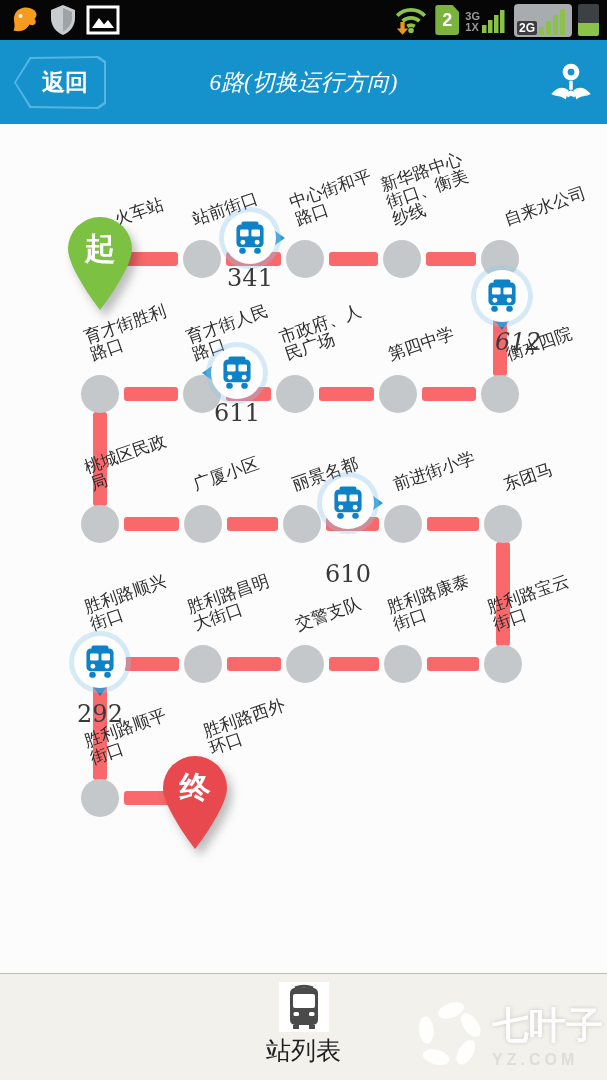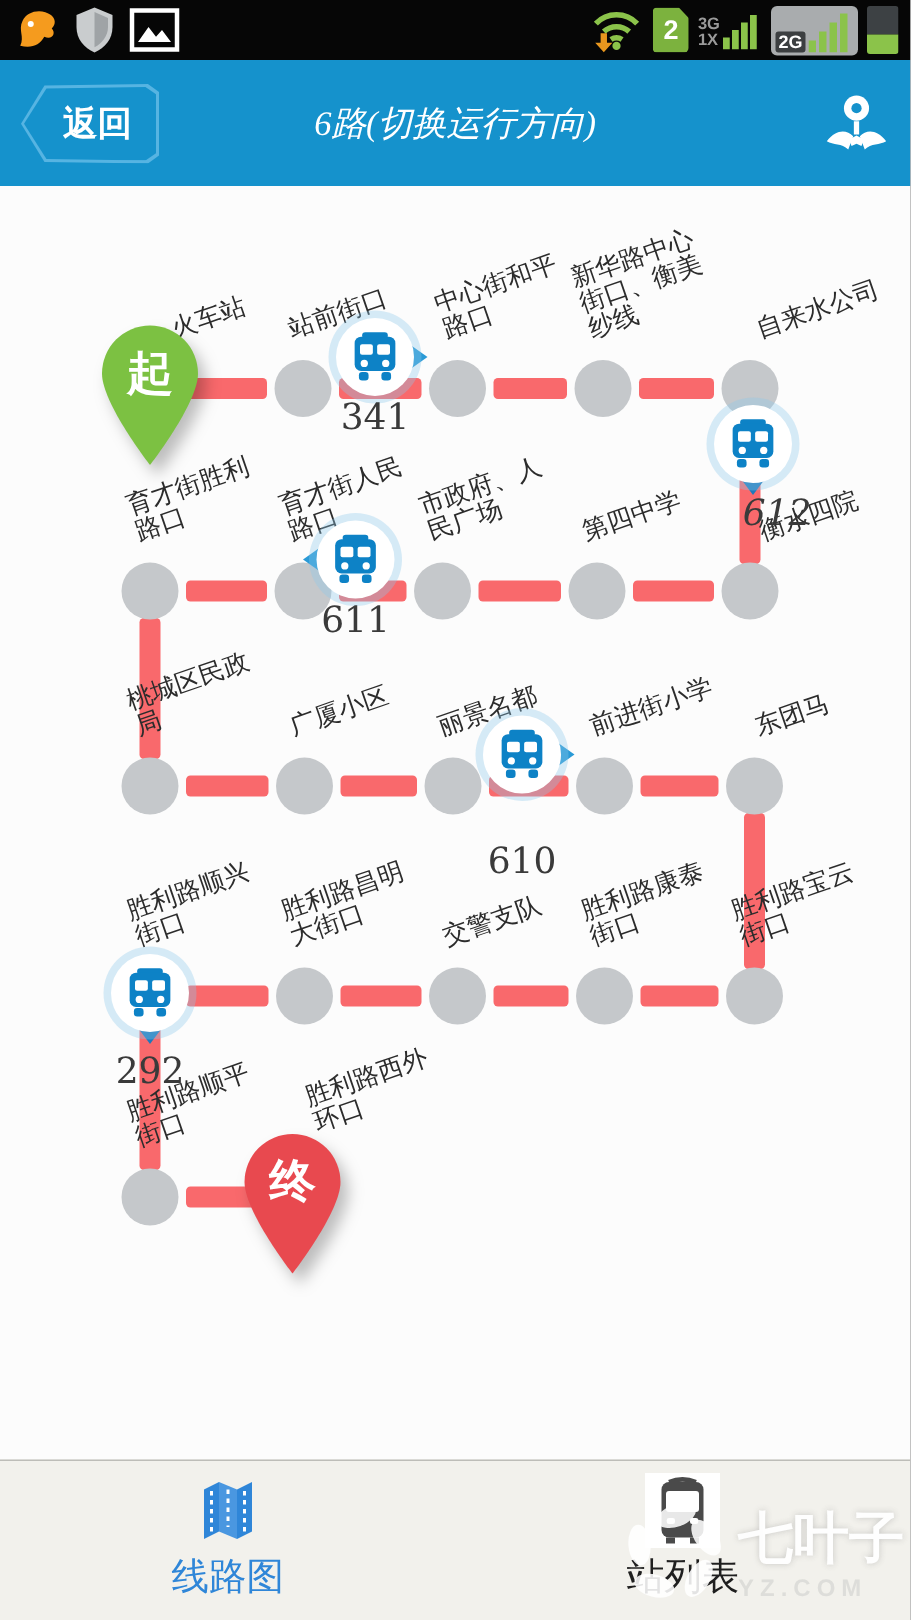--- a/index.html
+++ b/index.html
@@ -310,33 +310,20 @@
             <circle cx="19" cy="17" r="1.7" fill="#fff"></circle>
             <rect x="6.5" y="21" width="4.5" height="4" rx="1.5" fill="#0d82c6"></rect>
             <rect x="17" y="21" width="4.5" height="4" rx="1.5" fill="#0d82c6"></rect>
           </svg>
         </span>
       </div>
       <div class="busnum" style="left: 100px; top: 576px;">292</div>
     </div>
 
   <div class="tabbar" id="tabbar">
-      <div class="tab active">
-        <span class="ticon">
-          <svg width="46" height="46" viewBox="0 0 46 46">
-            <path d="M7 9 L17 4 L17 37 L7 42 Z" fill="#2f86d8"></path>
-            <path d="M17 4 L29 9 L29 42 L17 37 Z" fill="#4a97e0"></path>
-            <path d="M29 9 L39 4 L39 37 L29 42 Z" fill="#2f86d8"></path>
-            <line x1="12" y1="10" x2="12" y2="37" stroke="#fff" stroke-width="2" stroke-dasharray="3 3"></line>
-            <line x1="23" y1="9" x2="23" y2="34" stroke="#fff" stroke-width="2" stroke-dasharray="3 3"></line>
-            <line x1="34" y1="10" x2="34" y2="37" stroke="#fff" stroke-width="2" stroke-dasharray="3 3"></line>
-          </svg>
-        </span>
-        <span class="tlabel">线路图</span>
-      </div>
       <div class="tab">
         <span class="ticon whitebg">
           <svg width="46" height="46" viewBox="0 0 46 46">
             <path d="M14 4 Q23 0.5 32 4" stroke="#4a4a4a" stroke-width="3" fill="none"></path>
             <rect x="9" y="4" width="28" height="37" rx="5" fill="#4a4a4a"></rect>
             <rect x="12" y="10" width="22" height="14" rx="2" fill="#fff"></rect>
             <rect x="12.5" y="28" width="5.5" height="4" rx="1.5" fill="#fff"></rect>
             <rect x="28" y="28" width="5.5" height="4" rx="1.5" fill="#fff"></rect>
             <rect x="12" y="41" width="6" height="4" fill="#4a4a4a"></rect>
             <rect x="28" y="41" width="6" height="4" fill="#4a4a4a"></rect>

